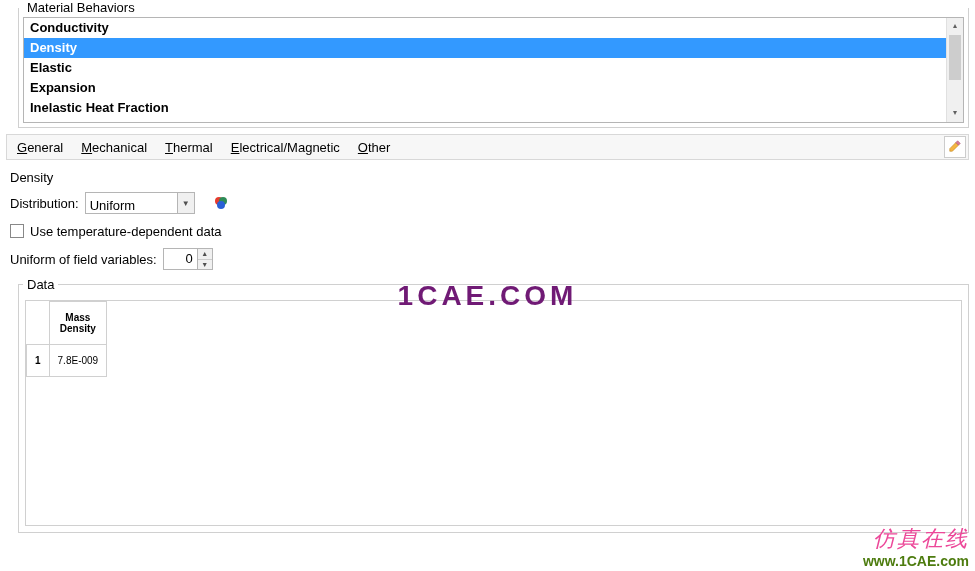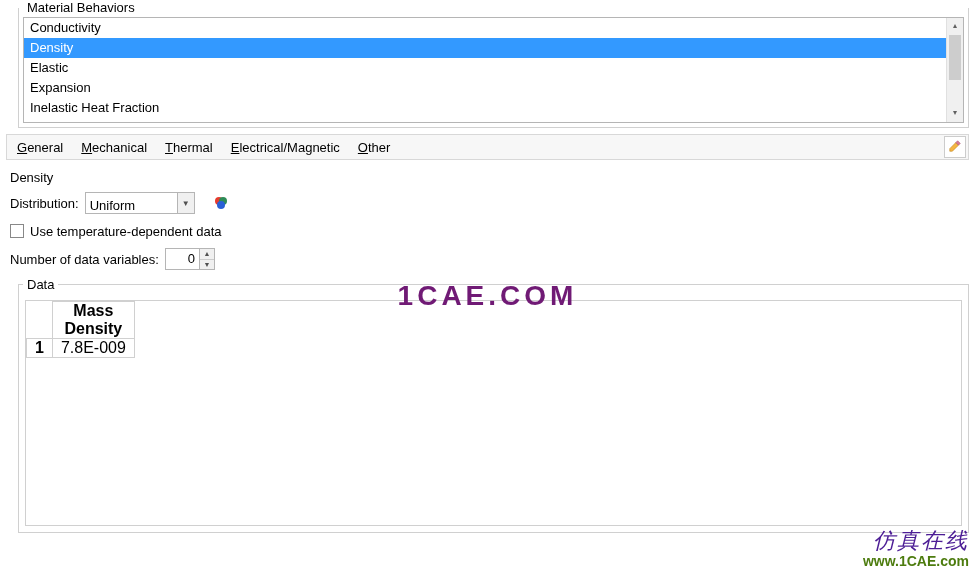--- a/index.html
+++ b/index.html
@@ -27,20 +27,21 @@
     position: relative;
     border: 1px solid #b5b5b5;
     height: 106px;
     margin-top: 2px;
     display: flex;
     background: #fff;
   }
   .listbox {
     flex: 1;
     overflow: hidden;
+    font-weight: bold;
   }
   .list-item {
     padding: 2px 6px;
     height: 20px;
     line-height: 16px;
     cursor: default;
   }
   .list-item.selected {
     background: #3399ff;
     color: #fff;
@@ -172,22 +173,22 @@
     border: 1px solid #d0d0d0;
     background: #fff;
     overflow: hidden;
   }
   table.datatable {
     border-collapse: collapse;
     margin: 0;
   }
   table.datatable th, table.datatable td {
     border: 1px solid #d0d0d0;
-    font-size: 16px;
-    padding: 0 8px;
+    font-size: 10px;
+    padding: 10px 8px;
   }
   table.datatable th {
     font-weight: bold;
     text-align: center;
     background: #fff;
   }
   table.datatable td {
     text-align: center;
   }
   table.datatable td.rowhdr {
@@ -209,22 +210,22 @@
   .wm-br {
     position: absolute;
     right: 6px; bottom: 2px;
     text-align: right;
     line-height: 1.15;
     pointer-events: none;
     user-select: none;
   }
   .wm-cn {
     font-size: 22px;
-    color: #4c1d95;
-    font-family: Liberation Sans, sans-serif;
+    color: #ec4899;
+    font-family: Liberation Mono, monospace;
     font-style: italic;
     letter-spacing: 2px;
     margin-top: 44px;
   }
   .wm-url { font-size: 14px; }
   .wm-url .b { color:#4d7c0f; font-weight:bold; }
   .wm-url .r { color:#4d7c0f; font-weight:bold; }
 </style>
 </head>
 <body>
@@ -280,21 +281,21 @@
         <circle cx="10" cy="6" r="4" fill="#2e8b57"></circle>
         <circle cx="8" cy="10" r="4" fill="#2a5fd6"></circle>
       </svg>
     </span>
   </div>
   <div class="form-row">
     <span class="checkbox"></span>
     <span>Use temperature-dependent data</span>
   </div>
   <div class="form-row">
-    <span>Number of data variables:</span>
+    <span>Uniform of field variables:</span>
     <div class="spinner">
       <div class="val">0</div>
       <div class="spbtns">
         <div>▲</div>
         <div>▼</div>
       </div>
     </div>
   </div>
 </div>
 

